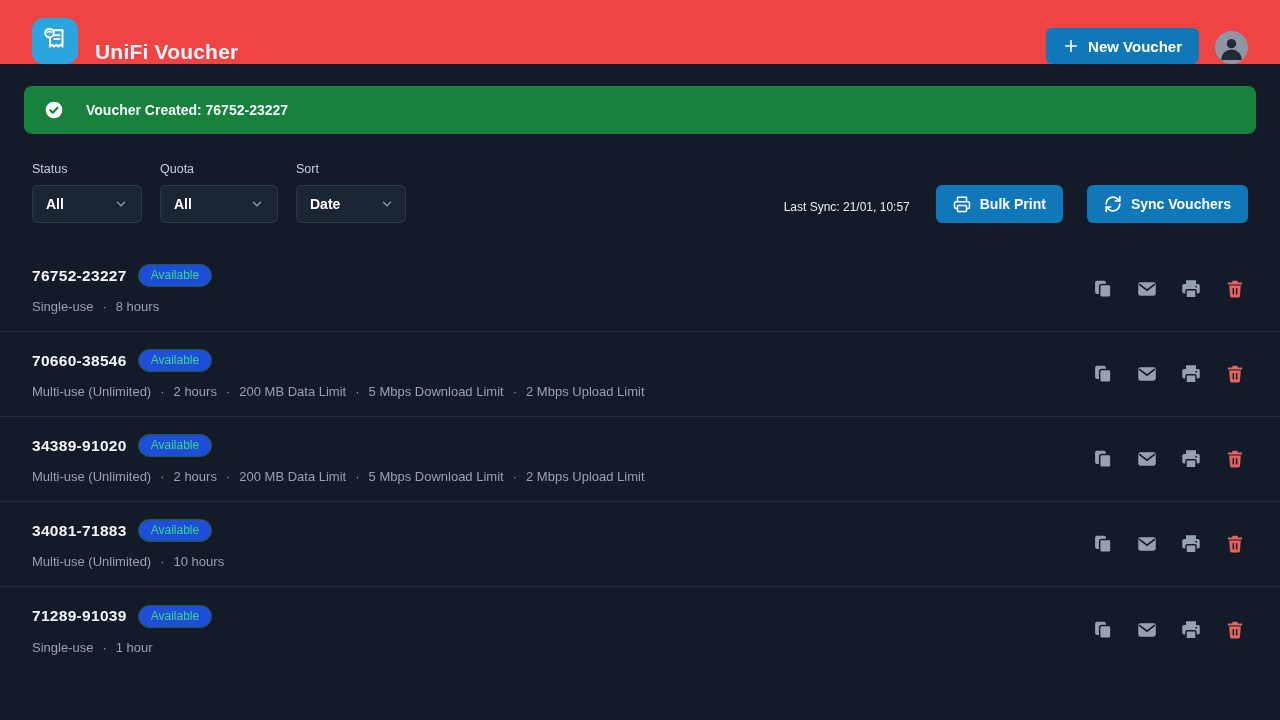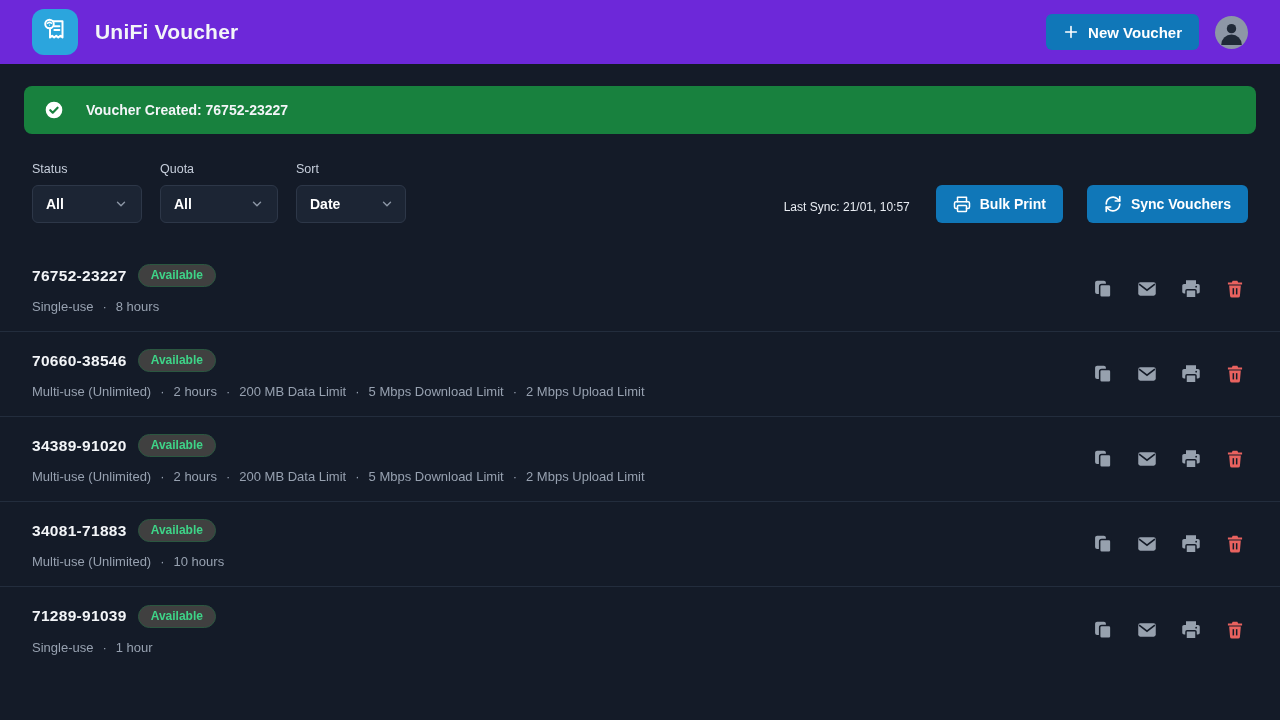--- a/index.html
+++ b/index.html
@@ -5,22 +5,22 @@
   * { margin:0; padding:0; box-sizing:border-box; }
   html,body { width:1280px; height:720px; overflow:hidden; }
   body {
     background:#141b28;
     font-family:"Liberation Sans", sans-serif;
     color:#f3f5f8;
   }
 
   
   .header {
-    height:64px; background:#6d28d9;
-    display:flex; align-items:center;
+    height:64px; background:#ef4444;
+    display:flex; align-items:flex-end;
     padding:0 32px;
   }
   .logo {
     width:46px; height:46px; border-radius:12px;
     background:#2ba5dd; display:flex; align-items:center; justify-content:center;
     flex:0 0 auto;
   }
   .app-title { font-size:21px; font-weight:bold; margin-left:17px; letter-spacing:.2px; }
   .header-spacer { flex:1; }
   .btn-blue {
@@ -71,22 +71,22 @@
   .vrow {
     height:85px; padding:0 35px 0 32px;
     display:flex; align-items:center;
     border-bottom:1px solid #232d3d;
   }
   .vrow:last-child { border-bottom:none; }
   .vinfo { flex:1; min-width:0; }
   .vline1 { display:flex; align-items:center; gap:11px; margin-bottom:12px; }
   .vcode { font-size:15.5px; font-weight:bold; letter-spacing:.3px; color:#f3f5f8; }
   .badge {
-    font-size:12px; font-weight:bold; color:#3ed488;
-    background:#404040; border:1px solid #2b5740; border-radius:999px;
+    font-size:12px; font-weight:normal; color:#3ed488;
+    background:#1d4ed8; border:1px solid #2b5740; border-radius:999px;
     padding:4px 12px 5px; line-height:1;
   }
   .vdetails { font-size:13px; color:#97a1b0; }
   .vdetails .dot { margin:0 9px; color:#97a1b0; }
   .vactions { display:flex; align-items:center; gap:24px; }
   .icon-btn {
     background:none; border:none; padding:0; cursor:pointer;
     width:20px; height:20px; color:#97a1ae; display:flex; align-items:center; justify-content:center;
   }
   .icon-btn svg { width:20px; height:20px; }

